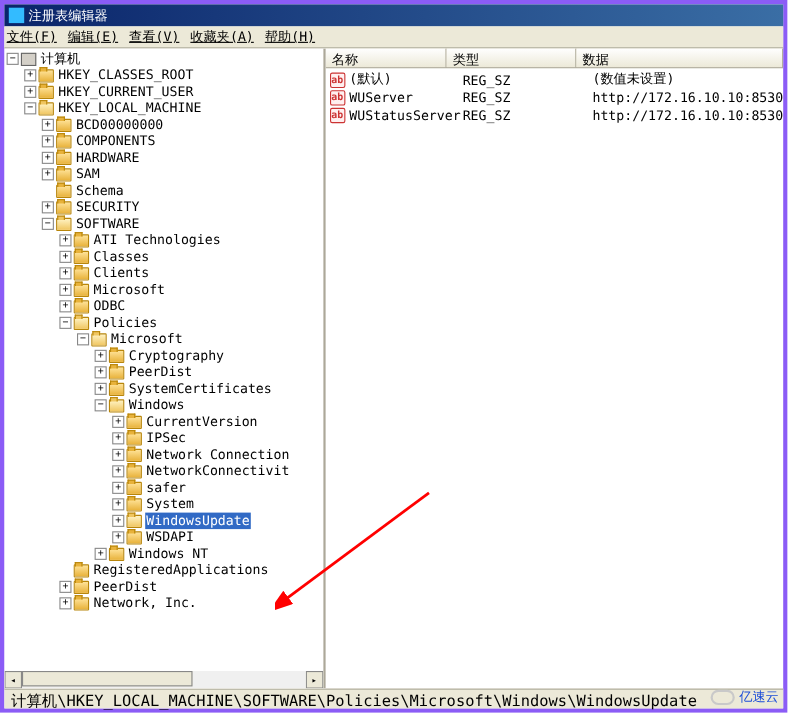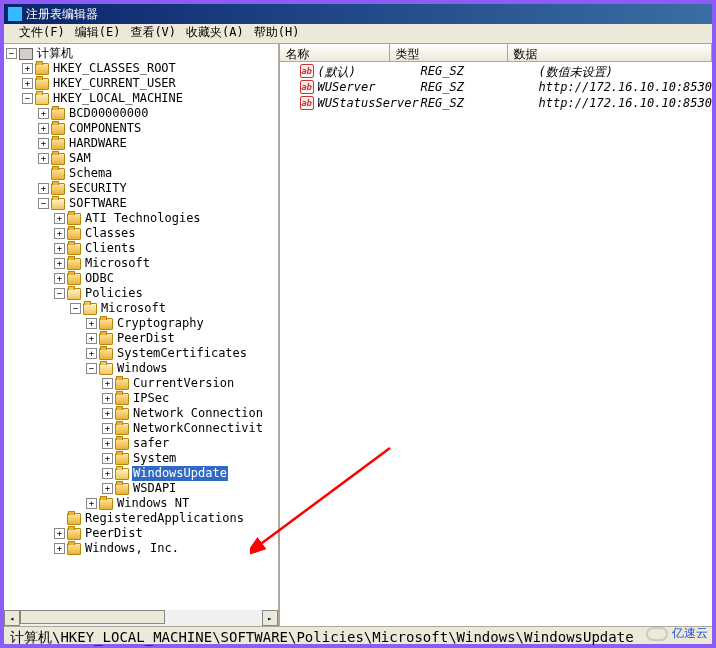--- a/index.html
+++ b/index.html
@@ -1,41 +1,41 @@
 <!DOCTYPE html>
 <html><head>
   <meta charset="utf-8">
   <style>
     * { box-sizing: border-box; margin: 0; padding: 0; font-family: "SimSun", "Microsoft YaHei", monospace; font-size: 12px; }
     body { width: 716px; height: 648px; background: #fff; position: relative; overflow: hidden; }
     .window { width: 716px; height: 648px; border: 4px solid #8b5cf6; display: flex; flex-direction: column; }
     .titlebar { height: 20px; background: linear-gradient(to right, #0a246a, #3a6ea5); color: #fff; display: flex; align-items: center; padding: 0 4px; font-size: 12px; }
     .titlebar .ticon { width: 14px; height: 14px; background: #3bf; margin-right: 4px; }
-    .menubar { height: 20px; background: #ece9d8; display: flex; padding: 0 15px; border-bottom: 1px solid #aca899; }
+    .menubar { height: 20px; background: #ece9d8; display: flex; align-items: center; padding: 0 2px; border-bottom: 1px solid #aca899; text-decoration: underline; }
     .menubar span { margin-right: 10px; cursor: pointer; }
     .splitter { flex: 1; display: flex; overflow: hidden; }
     .treepane { width: 300px; border-right: 2px solid #aca899; overflow: auto; background: #fff; position: relative; }
     .tree { padding: 2px 0 2px 2px; white-space: nowrap; font-family: "Courier New", monospace; }
     .node { display: flex; align-items: center; height: 15px; line-height: 15px; }
     .exp { width: 11px; height: 11px; border: 1px solid #888; display: inline-flex; align-items: center; justify-content: center; font-size: 9px; line-height: 9px; margin-right: 2px; cursor: pointer; background:#fff;}
     .noexp { width: 11px; height: 11px; display: inline-block; margin-right: 2px; }
     .ficon { width: 14px; height: 12px; display: inline-block; margin-right: 3px; position: relative; }
     .folder-closed { background: linear-gradient(#ffe399, #e8b23b); border: 1px solid #b8860b; border-radius: 1px; }
     .folder-closed::before { content:""; position:absolute; top:-3px; left:0; width:5px; height:3px; background:#e8b23b; border:1px solid #b8860b; border-bottom:none;}
     .folder-open { background: linear-gradient(#fff3c4, #f0c661); border: 1px solid #b8860b; border-radius: 1px; }
     .folder-open::before { content:""; position:absolute; top:-3px; left:0; width:5px; height:3px; background:#f0c661; border:1px solid #b8860b; border-bottom:none;}
     .pcicon { width: 14px; height: 12px; background:#d4d0c8; border:1px solid #666; display:inline-block; margin-right:3px;}
     .label { display:inline-block; padding:0 1px;}
     .sel { background:#316ac5; color:#fff; }
     .listpane { flex:1; display:flex; flex-direction:column; }
     .listhdr { height:18px; display:flex; background:#ece9d8; border-bottom:1px solid #aca899;justify-content:space-between;}
     .listhdr .col { border-right:1px solid #aca899; padding:2px 6px; background:linear-gradient(#fff,#ece9d8); cursor:pointer;}
     .col-name { width:110px; } .col-type { width:118px; } .col-data { flex:1; }
     .listbody { flex:1; padding:2px 0; }
-    .row { display:flex; align-items:flex-start; height:16px; padding-left:20px;font-style:italic;}
+    .row { display:flex; align-items:flex-end; height:16px; padding-left:4px;}
     .vicon { width:14px; height:14px; margin-right:4px; display:inline-flex; align-items:center; justify-content:center; font-size:9px; font-weight:bold; color:#c33; background:#fff0f0; border:1px solid #c33; border-radius:2px;}
     .row .c-name { width:103px; } .row .c-type { width:118px; } .row .c-data { flex:1; }
     .statusbar { height:18px; background:#ece9d8; border-top:1px solid #aca899; padding:2px 6px; font-size:14px;}
     .arrow { position:absolute; pointer-events:none; z-index:10;}
     .watermark { position:absolute; right:8px; bottom:6px; color:#1d4ed8; font-size:14px; font-family:"Microsoft YaHei"; display:flex; align-items:center; gap:4px;}
     .watermark .cloud { width:22px; height:14px; border:2px solid #c9c9c9; border-radius:8px; position:relative;}
     .ind { display:inline-block; }
     .i1{width:16px;}.i2{width:32px;}.i3{width:48px;}.i4{width:64px;}.i5{width:80px;}.i6{width:96px;}
     .hscroll { height:16px; background:#ece9d8; display:flex;}
     .hscroll .btn{width:16px;height:16px;background:#ece9d8;border:1px solid #888;display:flex;align-items:center;justify-content:center;font-size:8px;}
@@ -254,21 +254,21 @@
         <div class="node">
             <span class="ind i3"></span>
             <span class="exp">+</span>
             <span class="ficon folder-closed"></span>
             <span class="label">PeerDist</span>
           </div>
         <div class="node">
             <span class="ind i3"></span>
             <span class="exp">+</span>
             <span class="ficon folder-closed"></span>
-            <span class="label">Windows, Inc.</span>
+            <span class="label">Network, Inc.</span>
           </div>
       </div>
       <div class="hscroll" style="position:absolute;bottom:0;left:0;right:0;">
         <div class="btn">◂</div>
         <div class="track">
             <div class="thumb"></div>
           </div>
         <div class="btn">▸</div>
       </div>
     </div>

